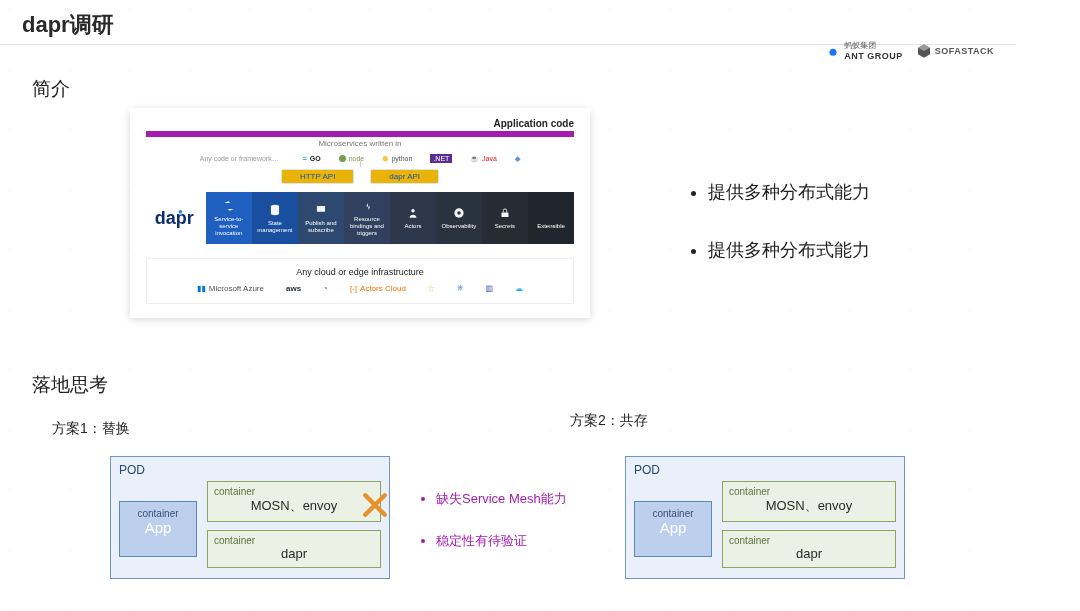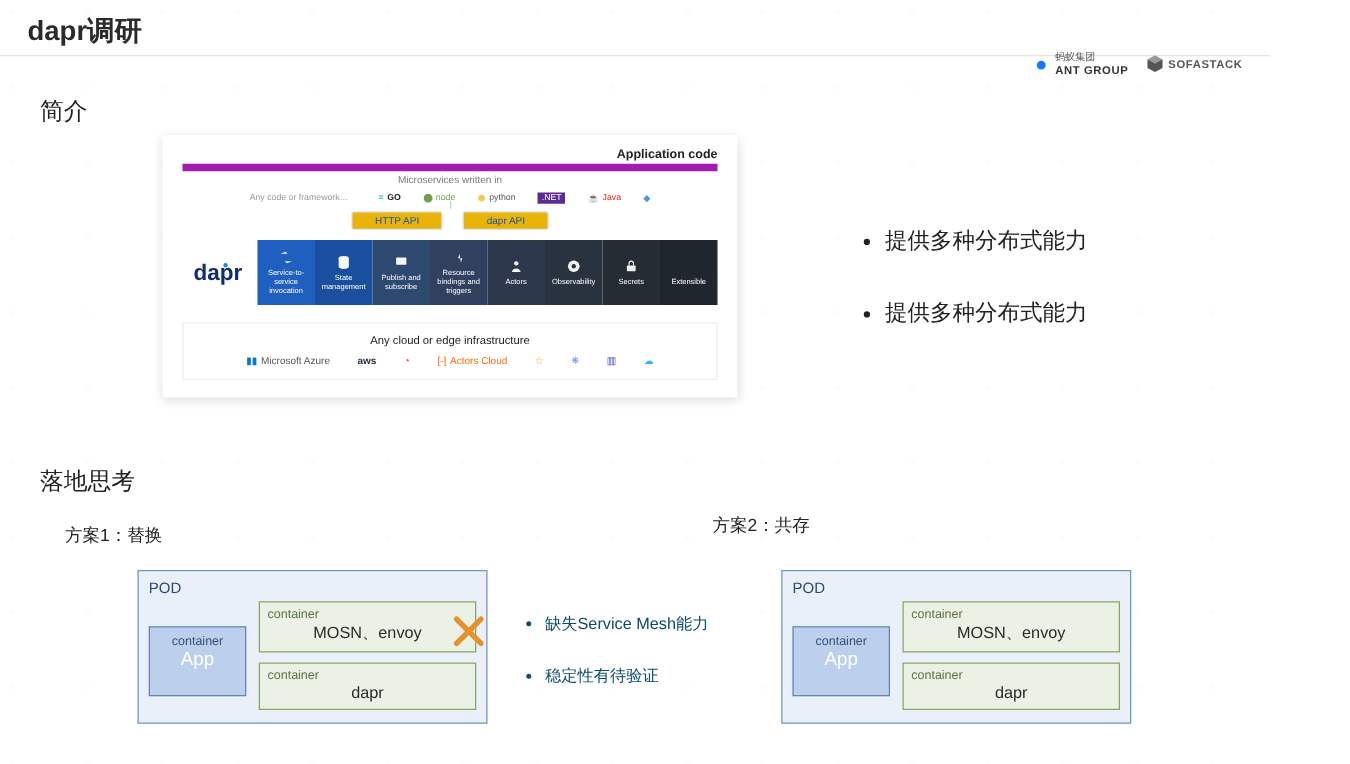--- a/index.html
+++ b/index.html
@@ -62,21 +62,21 @@
   .app-box .ct { font-size:10px; color:#3a5074; }
   .app-box .nm { font-size:15px; color:#fff; font-weight:500;}
   .side-col { flex:1; display:flex; flex-direction:column; gap:8px;}
   .side-box { border:1px solid #8aa563; background:#ecf1e6; padding:4px 6px 6px;}
   .side-box .ct { font-size:10px; color:#5a7542;}
   .side-box .nm { font-size:13px; color:#2a2a2a; text-align:center;}
   .crossed { position:relative;}
   .crossed .xmark { position:absolute; top:10px; right:-8px; width:26px; height:26px; }
   .crossed .xmark line { stroke:#e6902e; stroke-width:4; stroke-linecap:round;}
 
-  .scheme-bul { position:absolute; font-size:13px; color:#0c4a6e; list-style:disc; padding-left:16px;}
+  .scheme-bul { position:absolute; font-size:13px; color:#a21caf; list-style:disc; padding-left:16px;}
   .b1 { top:490px; left:420px;}
   .b2 { top:490px; left:935px;}
   .scheme-bul li { margin-bottom:24px;}
 </style>
 </head>
 <body>
 <div class="slide">
 <div class="bg-hex"></div>
 
 <div class="title">dapr调研</div>

